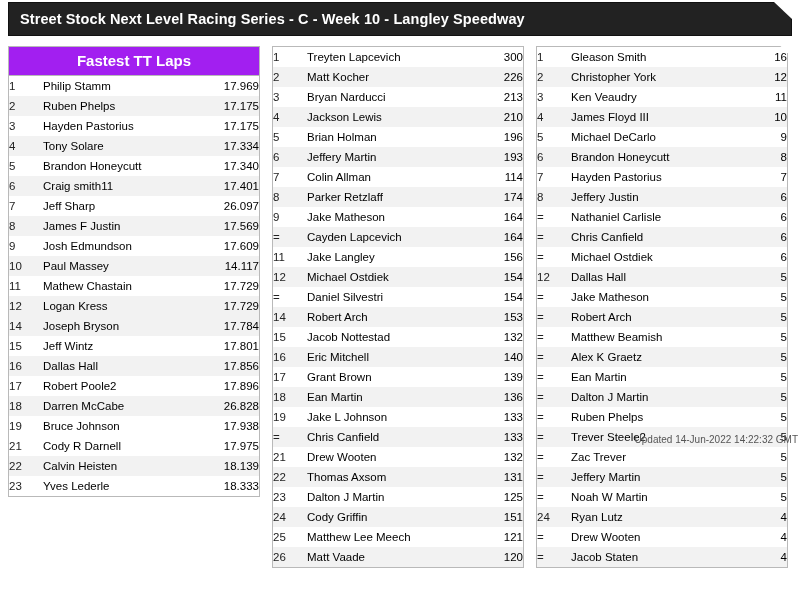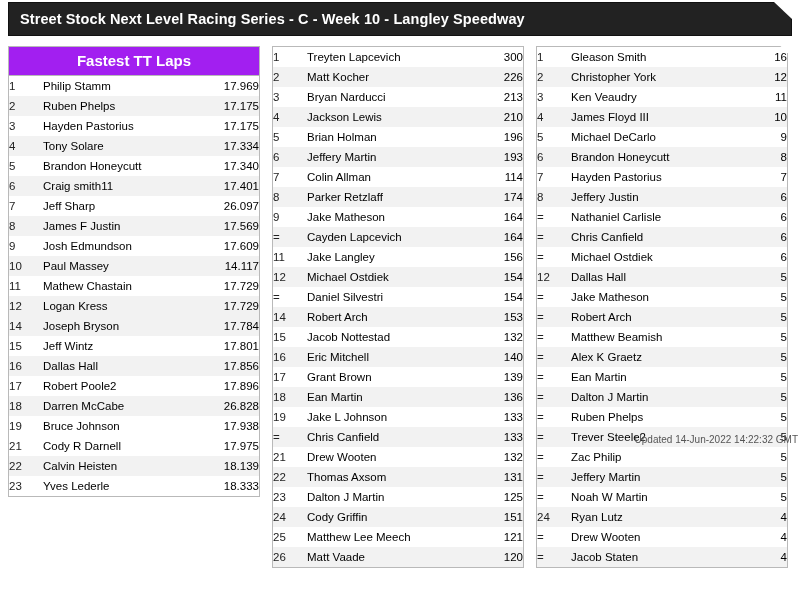--- a/index.html
+++ b/index.html
@@ -488,21 +488,21 @@
               <td class="name">Ruben Phelps</td>
               <td class="val">5</td>
             </tr>
             <tr class="alt">
               <td class="pos">=</td>
               <td class="name">Trever Steele2</td>
               <td class="val">5</td>
             </tr>
             <tr>
               <td class="pos">=</td>
-              <td class="name">Zac Philip</td>
+              <td class="name">Zac Trever</td>
               <td class="val">5</td>
             </tr>
             <tr class="alt">
               <td class="pos">=</td>
               <td class="name">Jeffery Martin</td>
               <td class="val">5</td>
             </tr>
             <tr>
               <td class="pos">=</td>
               <td class="name">Noah W Martin</td>

